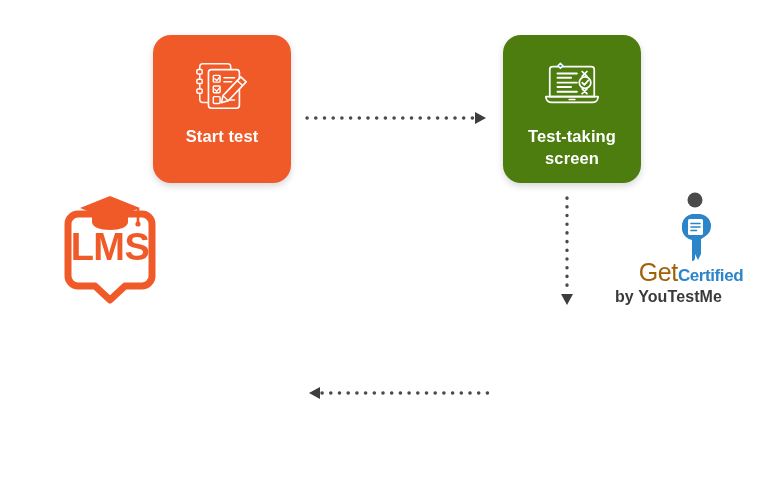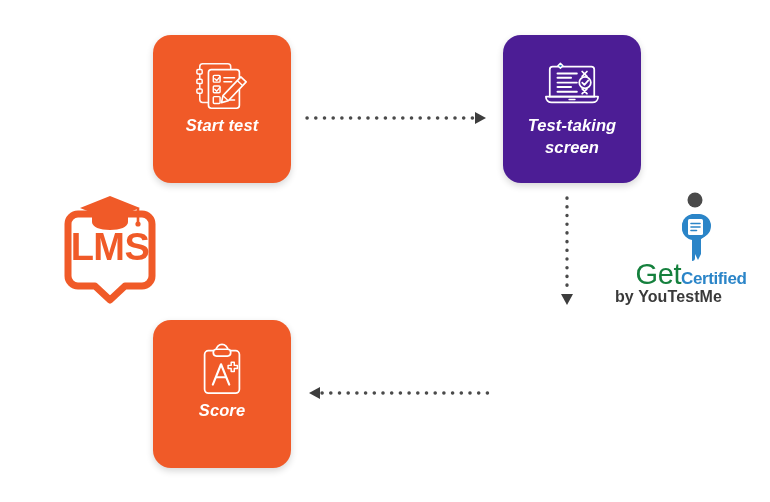--- a/index.html
+++ b/index.html
@@ -28,37 +28,37 @@
     border-radius: 18px;
     box-shadow: 0 3px 7px rgba(0,0,0,0.16);
     display: flex;
     flex-direction: column;
     align-items: center;
     justify-content: flex-start;
     box-sizing: border-box;
     padding-top: 22px;
   }
   .tile.orange { background: #f05a28; }
-  .tile.blue   { background: #4c1d95; }
+  .tile.blue   { background: #4d7c0f; }
 
   .tile-icon {
     width: 62px;
     height: 58px;
     display: block;
   }
   .tile-label {
+    margin-top: 11px;
     color: #ffffff;
     font-size: 16.5px;
     font-weight: bold;
     line-height: 1.32;
     text-align: center;
     letter-spacing: 0.1px;
     width: 124px;
     white-space: pre-line;
-    font-style: italic;
   }
 
   #tile-start-test    { left: 153px; top: 35px; }
   #tile-test-taking   { left: 503px; top: 35px; }
   #tile-score         { left: 153px; top: 320px; }
   #tile-analysis      { left: 503px; top: 320px; }
 
   
   .arrow { position: absolute; }
   #arrow-top    { left: 305px; top: 108px; width: 185px; height: 20px; }
@@ -104,22 +104,22 @@
   #gc-wordmark {
     position: absolute;
     left: 0;
     top: 68px;
     width: 152px;
     text-align: center;
     white-space: nowrap;
     line-height: 1;
   }
   .gc-get {
-    font-size: 29px;
-    color: #15803d;
+    font-size: 25px;
+    color: #a16207;
     font-weight: normal;
     letter-spacing: -0.4px;
   }
   .gc-certified {
     font-size: 17px;
     color: #2b85c8;
     font-weight: bold;
     letter-spacing: -0.4px;
   }
   #gc-tagline {
@@ -187,35 +187,20 @@
       <path d="M42.5 33 l5 5 M47.5 33 l-5 5" stroke="#ffffff" stroke-width="1.8" stroke-linecap="round"></path>
 
       <circle cx="45.5" cy="26.5" r="6" stroke="#ffffff" stroke-width="1.8" fill="none"></circle>
       <path d="M42.6 26.5 l2.2 2.3 l4.1 -4.6" stroke="#ffffff" stroke-width="1.8" fill="none" stroke-linecap="round" stroke-linejoin="round"></path>
     </svg>
     <div class="tile-label">Test-taking
 screen</div>
   </div>
 
 
-  <div class="tile orange" id="tile-score">
-    <svg class="tile-icon" viewBox="0 0 64 60" fill="none">
-
-      <path d="M18 9 h28 a4 4 0 0 1 4 4 v36 a4 4 0 0 1 -4 4 h-28 a4 4 0 0 1 -4 -4 v-36 a4 4 0 0 1 4 -4 z" stroke="#ffffff" stroke-width="1.8" fill="none"></path>
-
-      <path d="M26 8.5 a6 6 0 0 1 12 0" stroke="#ffffff" stroke-width="1.7" fill="none"></path>
-      <rect x="23" y="7.5" width="18" height="7" rx="3.3" stroke="#ffffff" stroke-width="1.8" fill="#f05a28"></rect>
-
-      <path d="M22.5 44 l8.5 -21 l8.5 21" stroke="#ffffff" stroke-width="2.2" fill="none" stroke-linejoin="round" stroke-linecap="round"></path>
-      <line x1="26" y1="36.5" x2="36" y2="36.5" stroke="#ffffff" stroke-width="2.2" stroke-linecap="round"></line>
-
-      <path d="M41.5 21 h3.2 v3.2 h3.2 v3.2 h-3.2 v3.2 h-3.2 v-3.2 h-3.2 v-3.2 h3.2 z" stroke="#ffffff" stroke-width="1.5" fill="none" stroke-linejoin="round"></path>
-    </svg>
-    <div class="tile-label">Score</div>
-  </div>
 
   <svg class="arrow" id="arrow-top" viewBox="0 0 185 20">
     <line x1="2" y1="10" x2="168" y2="10" stroke="#4a4a4a" stroke-width="3.4" stroke-linecap="round" stroke-dasharray="0.2 8.5"></line>
     <path d="M170 4 l11 6 l-11 6 z" fill="#3d3d3d"></path>
   </svg>
 
   <svg class="arrow" id="arrow-right" viewBox="0 0 22 112">
     <line x1="11" y1="2" x2="11" y2="96" stroke="#4a4a4a" stroke-width="3.4" stroke-linecap="round" stroke-dasharray="0.2 8.5"></line>
     <path d="M5 98 l6 11 l6 -11 z" fill="#3d3d3d"></path>
   </svg>

